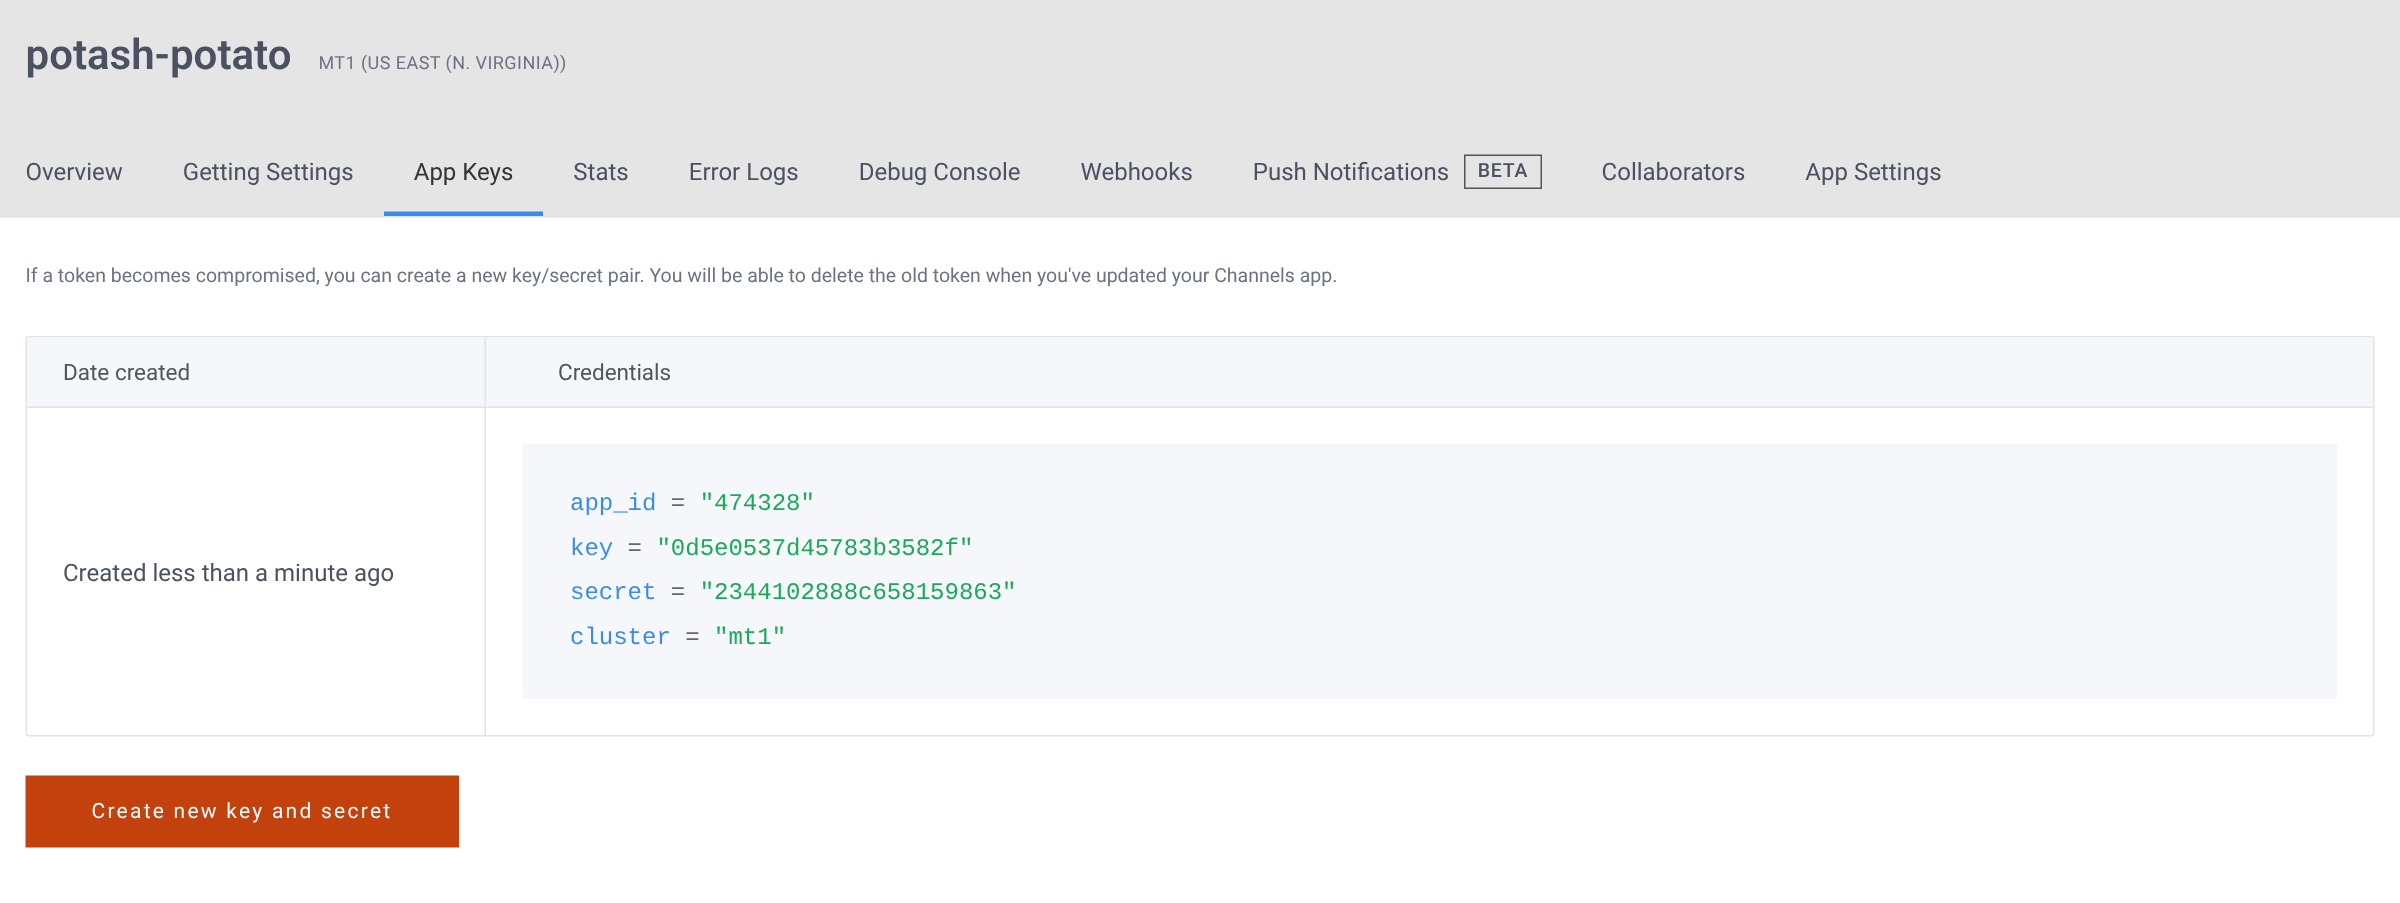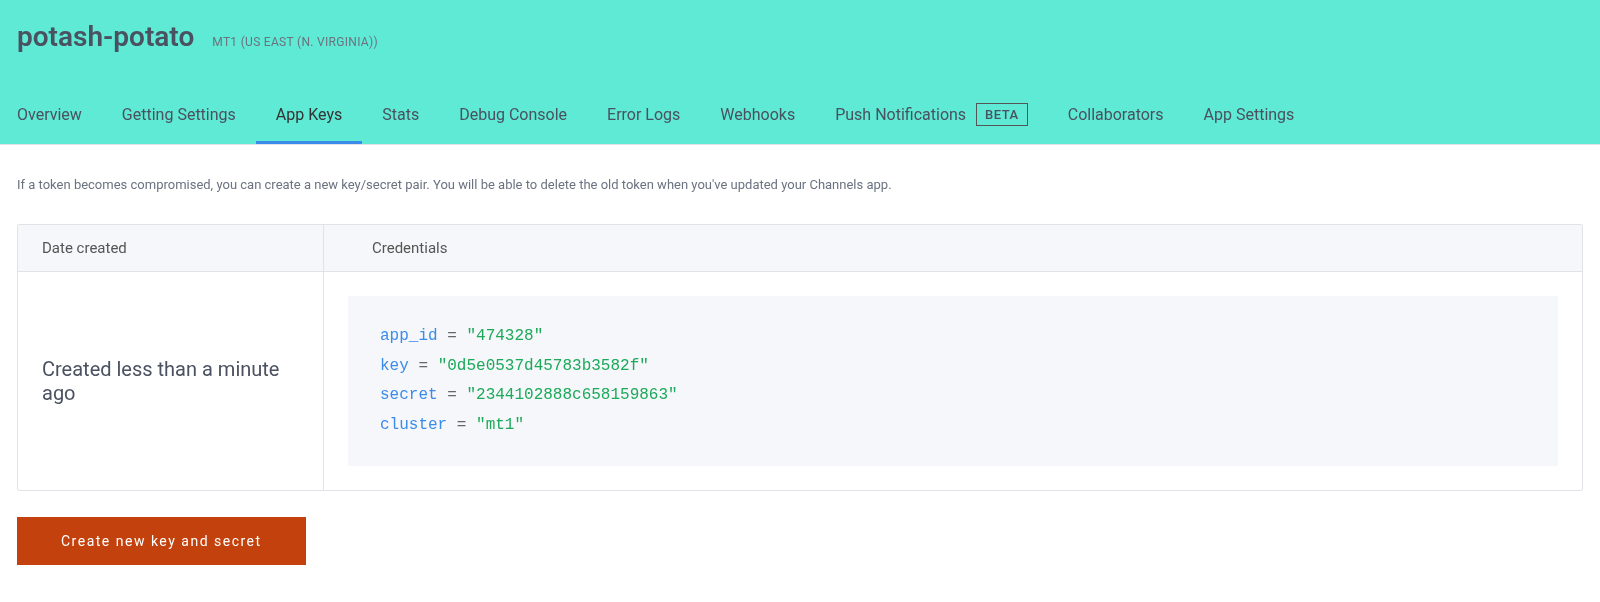--- a/index.html
+++ b/index.html
@@ -7,21 +7,21 @@
       padding: 0;
       box-sizing: border-box;
     }
     body {
       font-family: -apple-system, BlinkMacSystemFont, "Segoe UI", Roboto, Helvetica, Arial, sans-serif;
       background: #ffffff;
       color: #333;
       width: 1600px;
     }
     .header-region {
-      background: #5eead4;
+      background: #e5e5e5;
       padding: 20px 17px 0 17px;
       border-bottom: 1px solid #e0e4e8;
     }
     .title-row {
       display: flex;
       align-items: baseline;
       gap: 18px;
       margin-bottom: 38px;
     }
     .app-title {
@@ -94,21 +94,21 @@
       padding: 14px 24px;
       font-size: 15px;
       color: #555;
     }
     .table-row {
       display: flex;
     }
     .td-date {
       width: 306px;
       padding: 24px;
-      font-size: 20px;
+      font-size: 16px;
       color: #4a5160;
       border-right: 1px solid #e0e4e8;
       display: flex;
       align-items: center;
     }
     .td-creds {
       flex: 1;
       padding: 24px;
     }
     .code-block {
@@ -150,24 +150,24 @@
     <div class="tab">
         <span>Getting Settings</span>
       </div>
     <div class="tab active">
         <span>App Keys</span>
       </div>
     <div class="tab">
         <span>Stats</span>
       </div>
     <div class="tab">
+        <span>Error Logs</span>
+      </div>
+    <div class="tab">
         <span>Debug Console</span>
-      </div>
-    <div class="tab">
-        <span>Error Logs</span>
       </div>
     <div class="tab">
         <span>Webhooks</span>
       </div>
     <div class="tab">
       <span>Push Notifications</span>
       <span class="beta-badge">BETA</span>
     </div>
     <div class="tab">
         <span>Collaborators</span>

